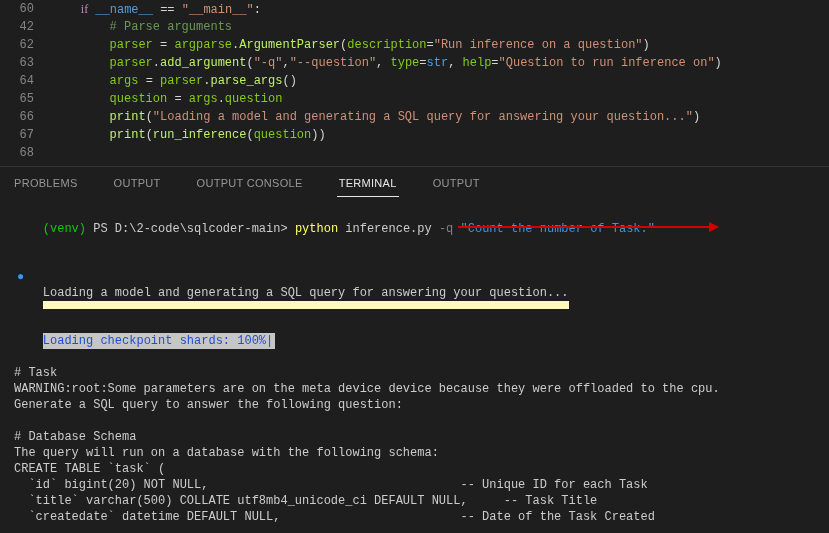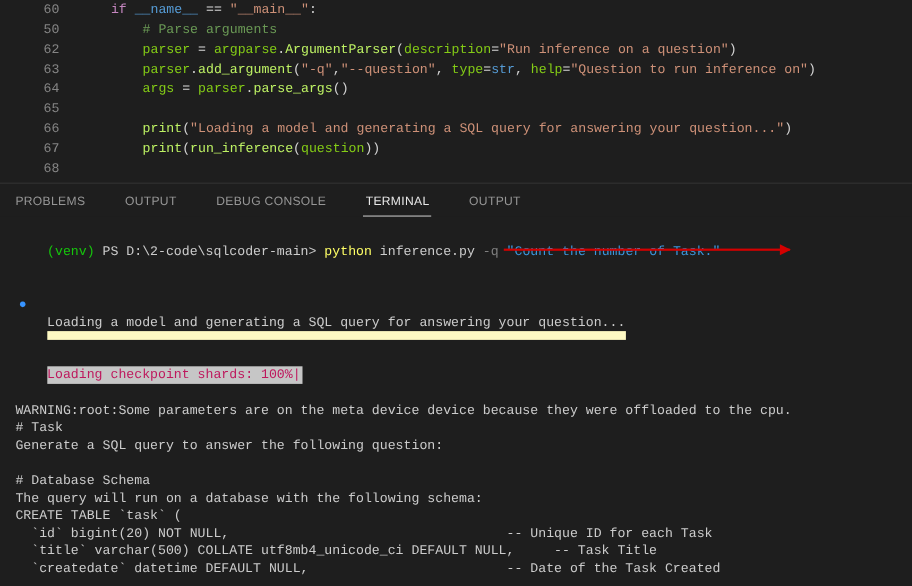--- a/index.html
+++ b/index.html
@@ -13,34 +13,33 @@
   color: #d4d4d4;
 }
 .editor-area {
   background: #1e1e1e;
   padding-bottom: 4px;
 }
 .code-line {
   display: flex;
   line-height: 18px;
   height: 18px;
-  margin-left: 20px;
 }
 .gutter {
   width: 52px;
   text-align: right;
   padding-right: 18px;
   color: #858585;
   user-select: none;
   flex-shrink: 0;
 }
 .code-content {
   white-space: pre;
 }
-.keyword { color: #c586c0; }
+.keyword { color: #c586c0; font-family: Liberation Serif, serif; }
 .builtin { color: #569cd6; }
 .string { color: #ce9178; }
 .variable { color: #84cc16; text-align: center; }
 .function { color: #bef264; }
 .comment { color: #6a9955; }
 .paren { color: #d4d4d4; }
 .operator { color: #d4d4d4; }
 
 .panel-tabs {
   display: flex;
@@ -103,89 +102,90 @@
   border-top: 5px solid transparent;
   border-bottom: 5px solid transparent;
 }
 .bullet-blue {
   color: #3794ff;
   position: absolute;
   left: 3px;
 }
 .highlight-bar {
   background: #c6c6c6;
-  color: #be185d;
+  color: #1d4ed8;
   display: inline-block;
   padding: 0 2px 0 0;
 }
 </style>
 </head>
 <body>
 
 <div class="editor-area" id="editor-root">
     <div class="code-line">
       <div class="gutter">60</div>
       <div class="code-content">    <span class="keyword">if</span> <span class="builtin">__name__</span> <span class="operator">==</span> <span class="string">"__main__"</span>:</div>
     </div>
     <div class="code-line">
-      <div class="gutter">50</div>
+      <div class="gutter">42</div>
       <div class="code-content">        <span class="comment"># Parse arguments</span></div>
     </div>
     <div class="code-line">
       <div class="gutter">62</div>
       <div class="code-content">        <span class="variable">parser</span> <span class="operator">=</span> <span class="variable">argparse</span>.<span class="function">ArgumentParser</span><span class="paren">(</span><span class="variable">description</span><span class="operator">=</span><span class="string">"Run inference on a question"</span><span class="paren">)</span></div>
     </div>
     <div class="code-line">
       <div class="gutter">63</div>
       <div class="code-content">        <span class="variable">parser</span>.<span class="function">add_argument</span><span class="paren">(</span><span class="string">"-q"</span>,<span class="string">"--question"</span>, <span class="variable">type</span><span class="operator">=</span><span class="builtin">str</span>, <span class="variable">help</span><span class="operator">=</span><span class="string">"Question to run inference on"</span><span class="paren">)</span></div>
     </div>
     <div class="code-line">
       <div class="gutter">64</div>
       <div class="code-content">        <span class="variable">args</span> <span class="operator">=</span> <span class="variable">parser</span>.<span class="function">parse_args</span><span class="paren">()</span></div>
     </div>
     <div class="code-line">
       <div class="gutter">65</div>
+      <div class="code-content">        <span class="variable">question</span> <span class="operator">=</span> <span class="variable">args</span>.<span class="variable">question</span></div>
     </div>
     <div class="code-line">
       <div class="gutter">66</div>
       <div class="code-content">        <span class="function">print</span><span class="paren">(</span><span class="string">"Loading a model and generating a SQL query for answering your question..."</span><span class="paren">)</span></div>
     </div>
     <div class="code-line">
       <div class="gutter">67</div>
       <div class="code-content">        <span class="function">print</span><span class="paren">(</span><span class="function">run_inference</span><span class="paren">(</span><span class="variable">question</span><span class="paren">))</span></div>
     </div>
     <div class="code-line">
       <div class="gutter">68</div>
       <div class="code-content"></div>
     </div>
   </div>
 
 <div class="panel-tabs" id="panel-tabs">
     <div class="panel-tab">PROBLEMS</div>
     <div class="panel-tab">OUTPUT</div>
-    <div class="panel-tab">DEBUG CONSOLE</div>
+    <div class="panel-tab">OUTPUT CONSOLE</div>
     <div class="panel-tab active">TERMINAL</div>
     <div class="panel-tab">OUTPUT</div>
   </div>
 
 <div class="terminal">
   <div class="term-line">
     <span class="venv">(venv)</span> <span class="ps-path">PS D:\2-code\sqlcoder-main&gt;</span> <span class="py-cmd">python</span> <span class="arg-script">inference.py</span> <span class="arg-flag">-q</span> <span class="arg-string">"Count the number of Task."</span>
   </div>
   <div class="term-line" style="position:relative;">
     <span class="bullet-blue">●</span>
     <span class="stdout underline-red">Loading a model and generating a SQL query for answering your question...</span>
   </div>
   <div class="arrow-annotation"></div>
   <div class="term-line">
     <span class="highlight-bar"><span>Loading checkpoint shards: 100%|</span></span>
   </div>
   <div id="term-lines">
+      <div class="term-line stdout"># Task</div>
       <div class="term-line stdout">WARNING:root:Some parameters are on the meta device device because they were offloaded to the cpu.</div>
-      <div class="term-line stdout"># Task</div>
       <div class="term-line stdout">Generate a SQL query to answer the following question:</div>
       <div class="term-line stdout"></div>
       <div class="term-line stdout"># Database Schema</div>
       <div class="term-line stdout">The query will run on a database with the following schema:</div>
       <div class="term-line stdout">CREATE TABLE `task` (</div>
       <div class="term-line stdout">  `id` bigint(20) NOT NULL,                                   -- Unique ID for each Task</div>
       <div class="term-line stdout">  `title` varchar(500) COLLATE utf8mb4_unicode_ci DEFAULT NULL,     -- Task Title</div>
       <div class="term-line stdout">  `createdate` datetime DEFAULT NULL,                         -- Date of the Task Created</div>
     </div>
 

